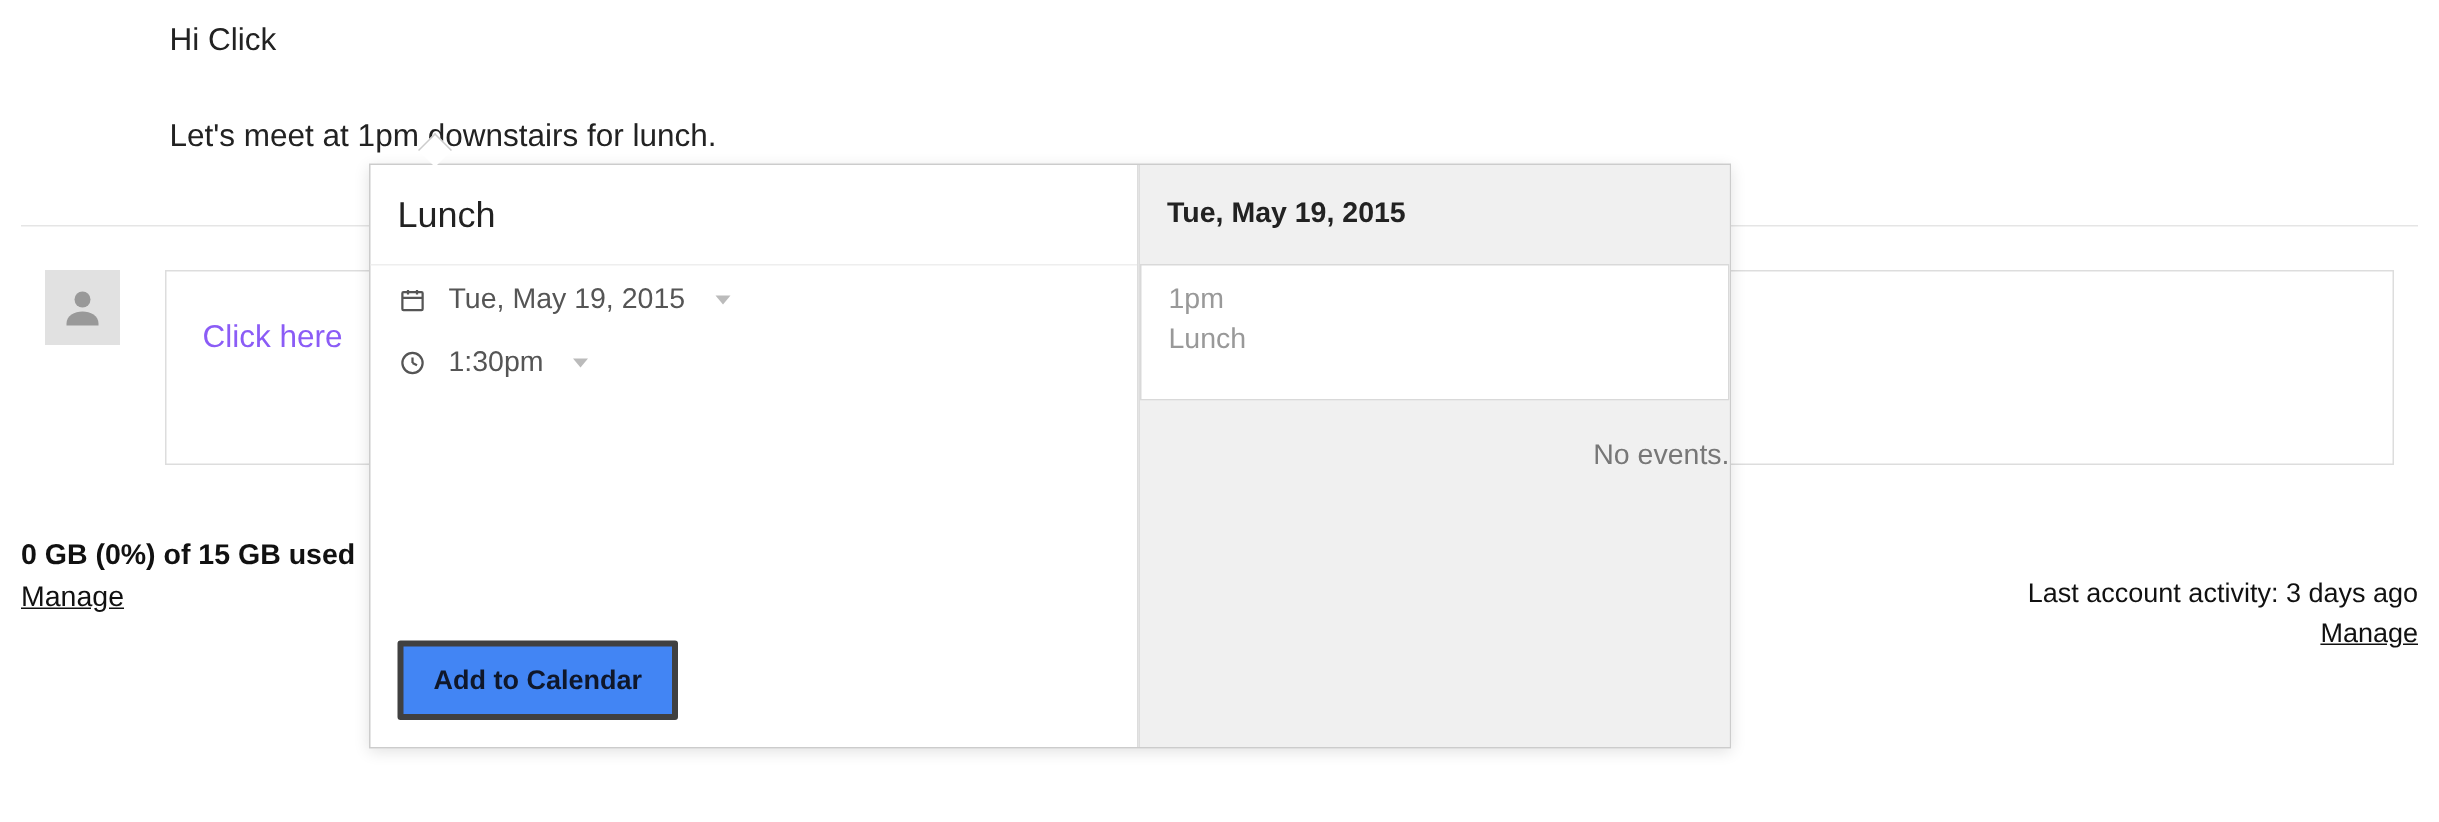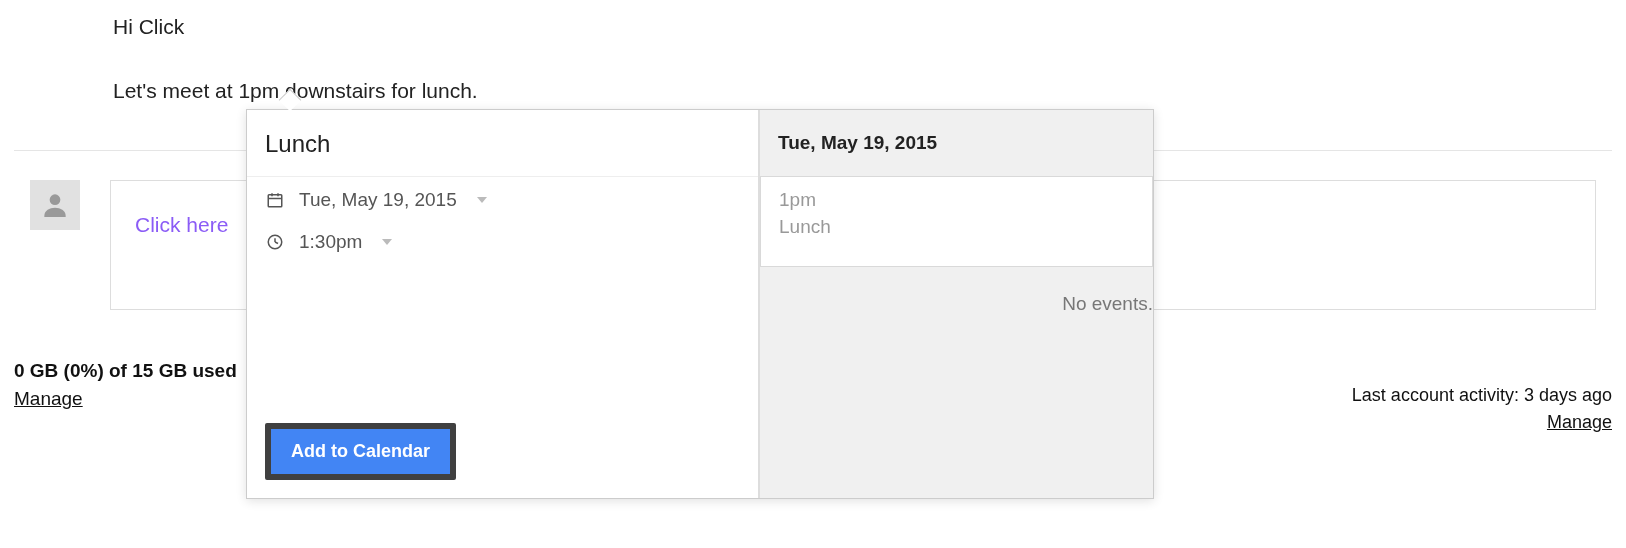--- a/index.html
+++ b/index.html
@@ -155,22 +155,22 @@
       border-left: 5px solid transparent;
       border-right: 5px solid transparent;
       border-top: 6px solid #bbb;
       margin-left: 6px;
     }
     .add-btn {
       position: absolute;
       bottom: 18px;
       left: 18px;
       background: #4285f4;
-      border: 6px solid #404040;
-      color: #ffffff;
+      border: 4px solid #404040;
+      color: #0f172a;
       font-size: 18px;
       font-weight: 700;
       padding: 12px 20px;
       border-radius: 2px;
       cursor: pointer;
     }
 
     .cal-right {
       width: 394px;
       background: #f0f0f0;

